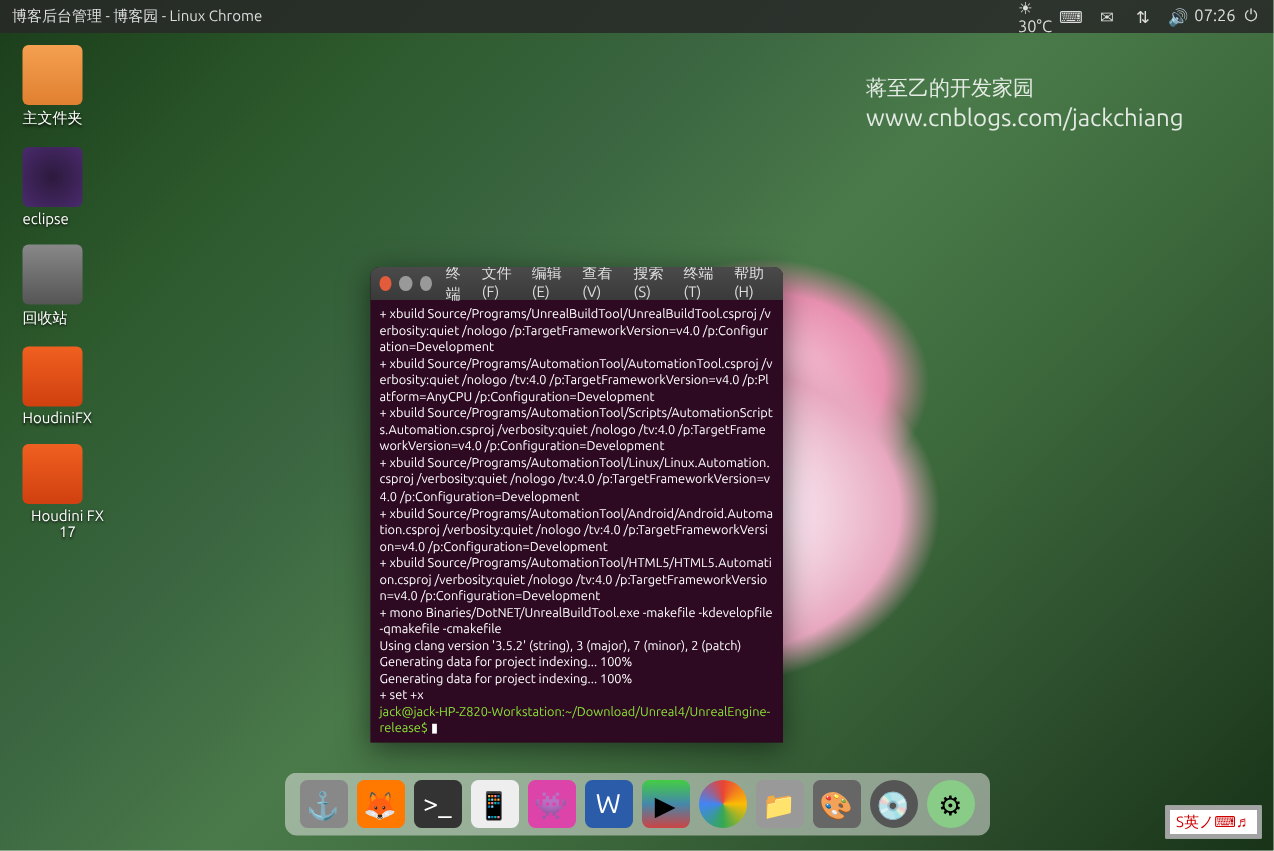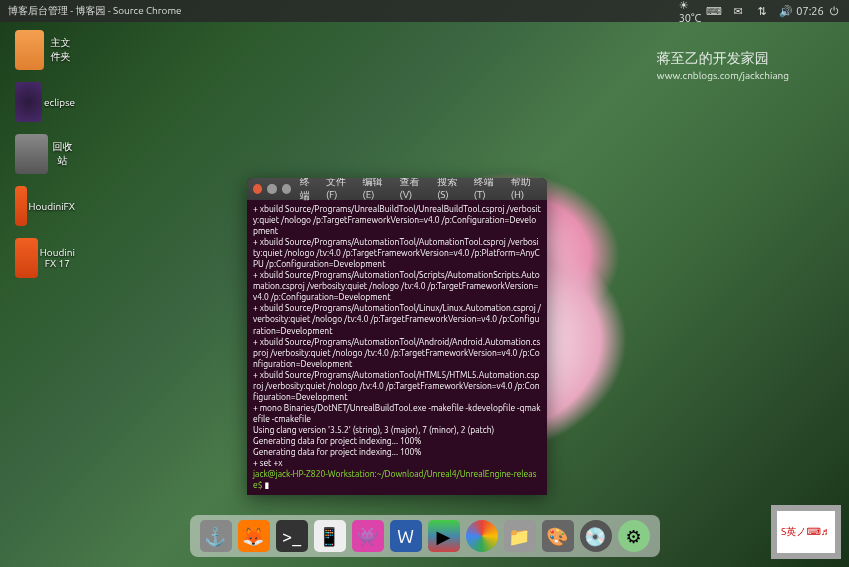--- a/index.html
+++ b/index.html
@@ -4,50 +4,50 @@
 <style>
 *{margin:0;padding:0;box-sizing:border-box;font-family:"Ubuntu",sans-serif}
 body{width:849px;height:567px;overflow:hidden;background:linear-gradient(135deg,#1a3d1a 0%,#2d5a2d 20%,#4a7a4a 40%,#3d6a3d 60%,#2a4a2a 100%);position:relative}
 .wallpaper{position:absolute;inset:0;background:radial-gradient(ellipse 380px 280px at 55% 60%,#f5e8f0 0%,#fae5f0 15%,#f0c8d8 25%,#e8a8c0 35%,transparent 42%),radial-gradient(ellipse 200px 150px at 60% 45%,#f8d0e0 0%,#e890b0 40%,transparent 55%),linear-gradient(135deg,#1a3d1a 0%,#2d5a2d 20%,#3a6540 35%,#4a7a4a 50%,#3d6a3d 65%,#2a4a2a 85%,#183318 100%)}
 .topbar{position:absolute;top:0;left:0;right:0;height:22px;background:rgba(40,40,40,0.85);display:flex;align-items:center;padding:0 8px;color:#ddd;font-size:10px;z-index:100}
 .topbar-title{flex:0 0 auto}
 .topbar-spacer{flex:1}
 .topbar-right{display:flex;gap:10px;}
 .tray-icon{width:14px;height:14px;display:flex;align-items:center;justify-content:center;font-size:11px}
 .desktop-icons{position:absolute;top:30px;left:15px;display:flex;flex-direction:column;gap:12px;z-index:10}
-.desktop-icon{width:60px;display:flex;flex-direction:row;align-items:center;gap:2px;cursor:pointer}
+.desktop-icon{width:60px;display:flex;flex-direction:column;align-items:flex-start;gap:2px;cursor:pointer}
 .desktop-icon .icon-img{width:40px;height:40px;border-radius:4px;display:flex;align-items:center;justify-content:center;font-size:22px}
 .desktop-icon .label{color:#fff;font-size:10px;text-align:center;text-shadow:0 1px 2px #000}
 .folder{background:linear-gradient(#f4a050,#e08030)}
 .trash{background:linear-gradient(#888,#555);border-radius:6px 6px 3px 3px}
 .eclipse{background:radial-gradient(circle,#2c1a3d,#4a2a6d);border-radius:50%}
 .houdini{background:linear-gradient(#f06020,#d04010)}
 .watermark{position:absolute;top:50px;right:60px;color:rgba(255,255,255,0.85);text-align:left;font-size:14px;z-index:5}
-.watermark .line2{font-size:10px;margin-top:2px}
-.terminal{position:absolute;top:178px;left:247px;width:300px;background:#2d0922;border-radius:6px 6px 0 0;box-shadow:0 4px 20px rgba(0,0,0,0.5);z-index:50;overflow:hidden}
+.watermark .line2{font-size:16px;margin-top:2px}
+.terminal{position:absolute;top:178px;left:247px;width:275px;background:#2d0922;border-radius:6px 6px 0 0;box-shadow:0 4px 20px rgba(0,0,0,0.5);z-index:50;overflow:hidden}
 .terminal-titlebar{height:22px;background:linear-gradient(#4a4a4a,#3a3a3a);display:flex;align-items:center;padding:0 6px;gap:5px;font-size:10px;color:#ddd}
 .win-btn{width:10px;height:10px;border-radius:50%}
 .win-close{background:#e25b3b}
 .win-min{background:#999}
 .win-max{background:#999}
 .terminal-menu{display:flex;gap:8px;margin-left:4px;font-size:10px}
 .terminal-body{padding:4px 6px;font-family:monospace;font-size:8.5px;line-height:1.3;color:#fff;background:#2d0922;min-height:230px}
 .terminal-body .line{white-space:pre-wrap;word-break:break-all}
 .prompt{color:#8ae234}
 .dock{position:absolute;bottom:10px;left:50%;transform:translateX(-50%);height:42px;background:rgba(240,240,240,0.5);border-radius:8px;display:flex;align-items:center;gap:6px;padding:4px 10px;z-index:100;backdrop-filter:blur(4px)}
 .dock-item{width:32px;height:32px;border-radius:5px;display:flex;align-items:center;justify-content:center;font-size:18px;cursor:pointer}
-.badge-bottom{position:absolute;bottom:8px;right:8px;background:#fff;border:6px solid #a3a3a3;padding:14px 4px;font-size:10px;color:#c00;z-index:100;display:flex;align-items:center;gap:2px}
+.badge-bottom{position:absolute;bottom:8px;right:8px;background:#fff;border:3px solid #a3a3a3;padding:1px 4px;font-size:10px;color:#c00;z-index:100;display:flex;align-items:center;gap:2px}
 </style>
 </head>
 <body>
 
 <div class="wallpaper"></div>
 
 <div class="topbar">
-  <span class="topbar-title">博客后台管理 - 博客园 - Source Chrome</span>
+  <span class="topbar-title">博客后台管理 - 博客园 - Linux Chrome</span>
   <span class="topbar-spacer"></span>
   <div class="topbar-right">
     <span class="tray-icon">☀30°C</span>
     <span class="tray-icon">⌨</span>
     <span class="tray-icon">✉</span>
     <span class="tray-icon">⇅</span>
     <span class="tray-icon">🔊</span>
     <span class="tray-icon">07:26</span>
     <span class="tray-icon">⏻</span>
   </div>

